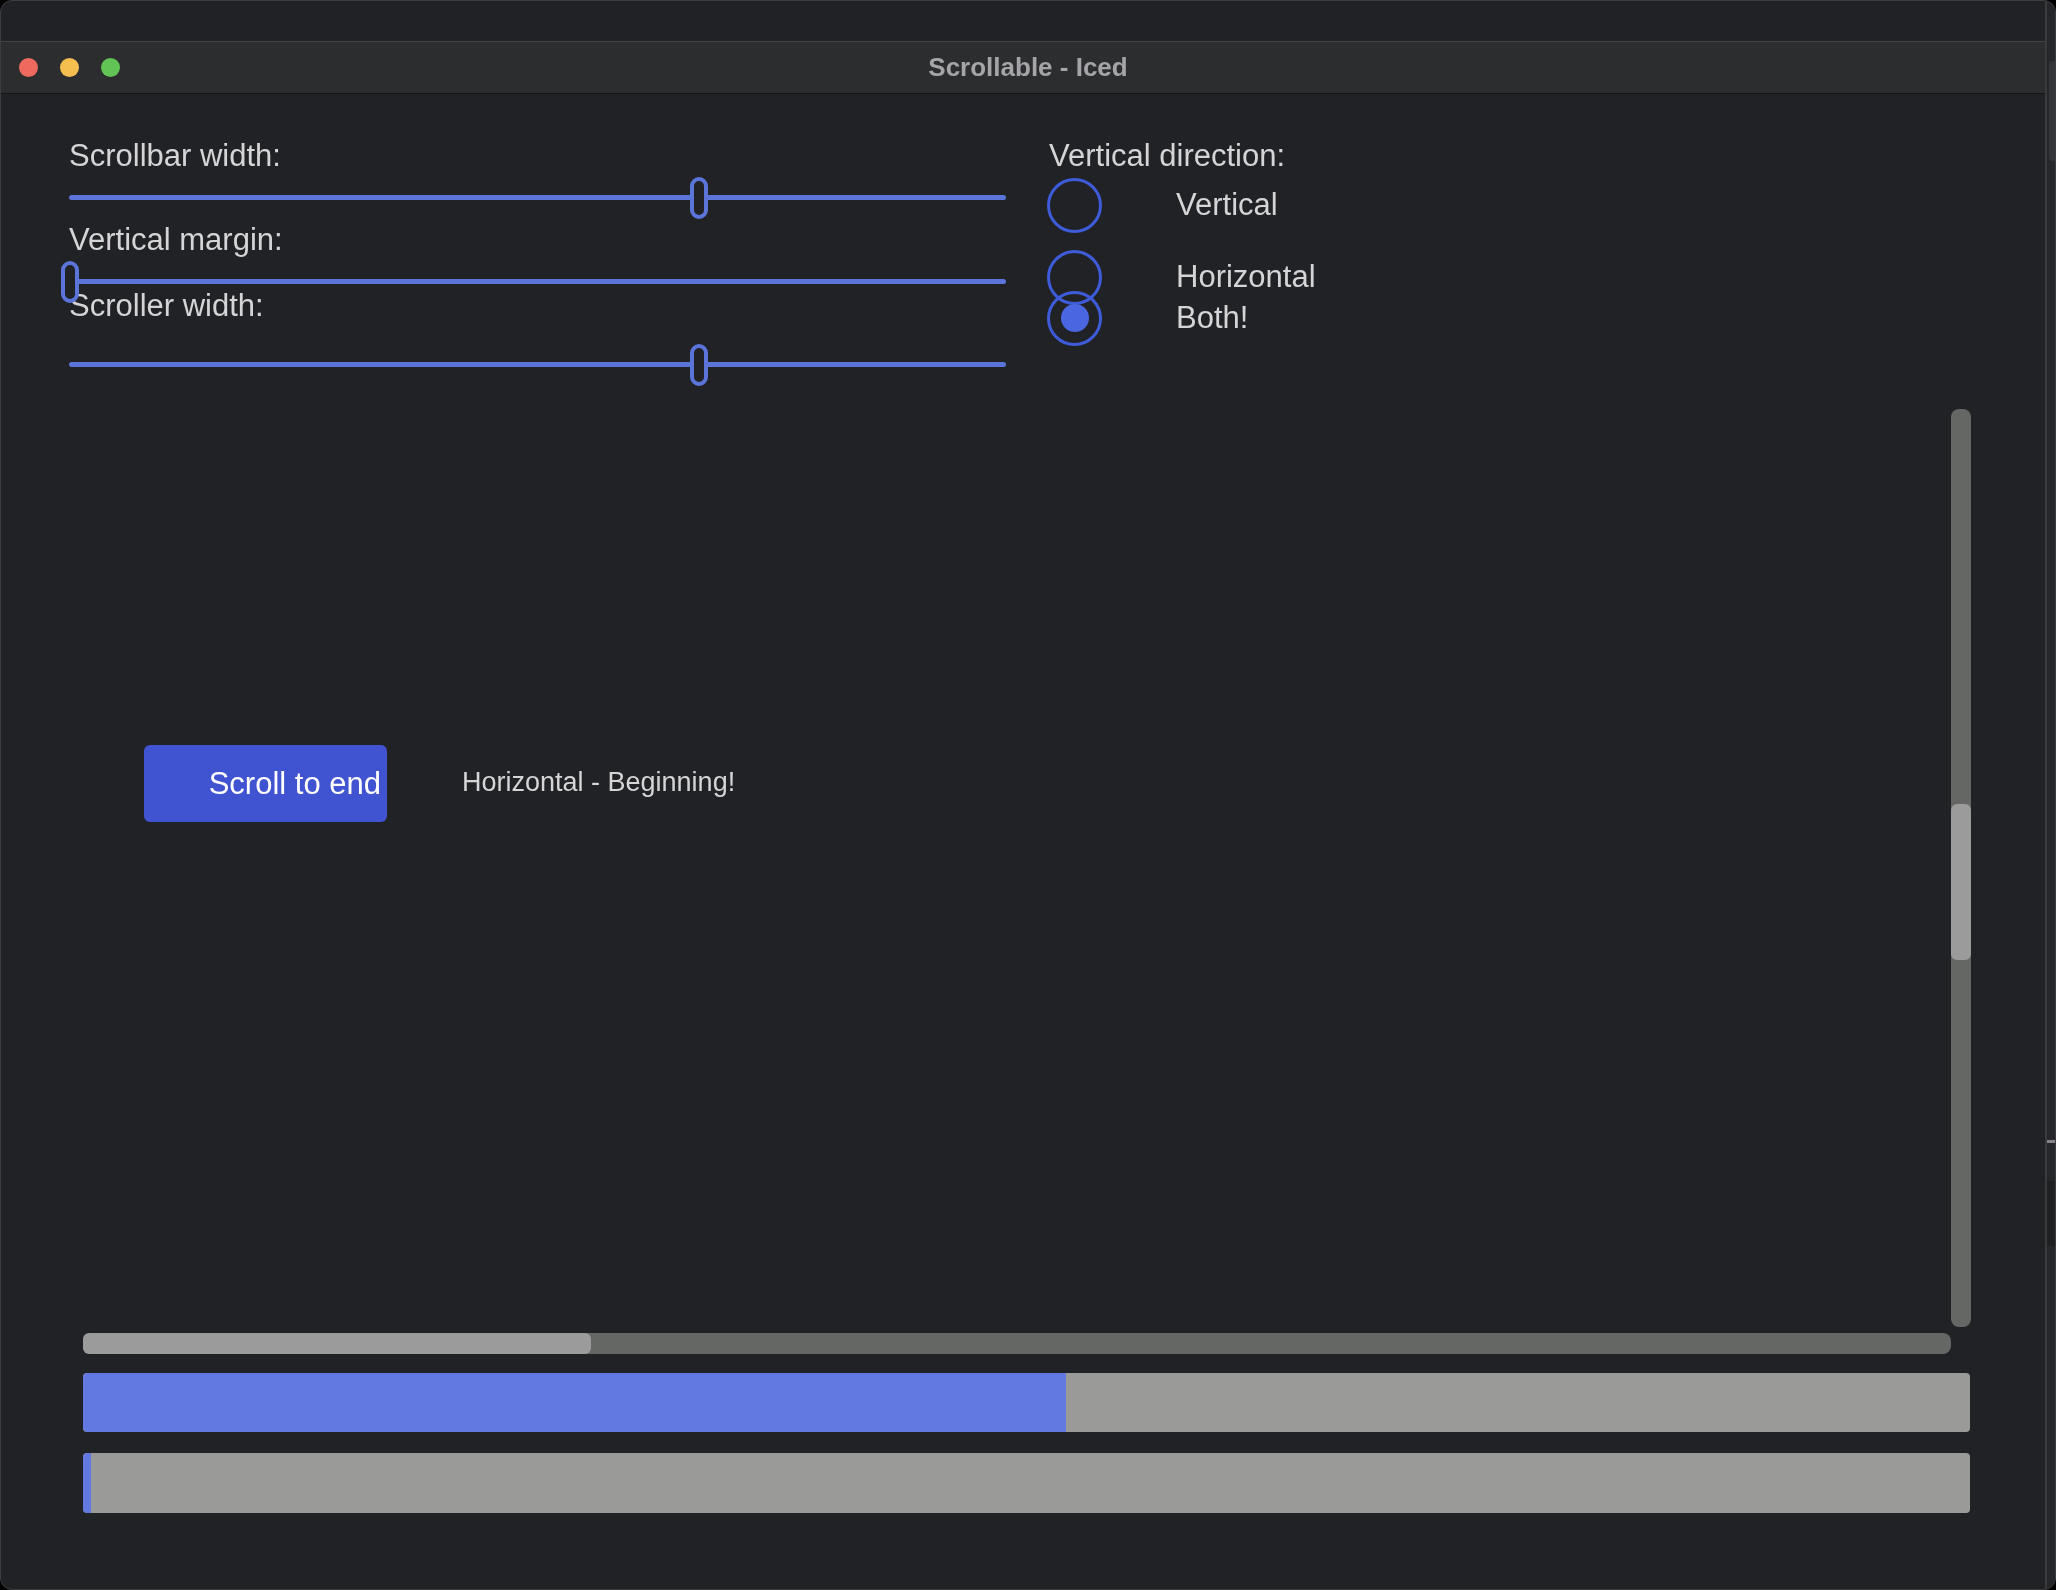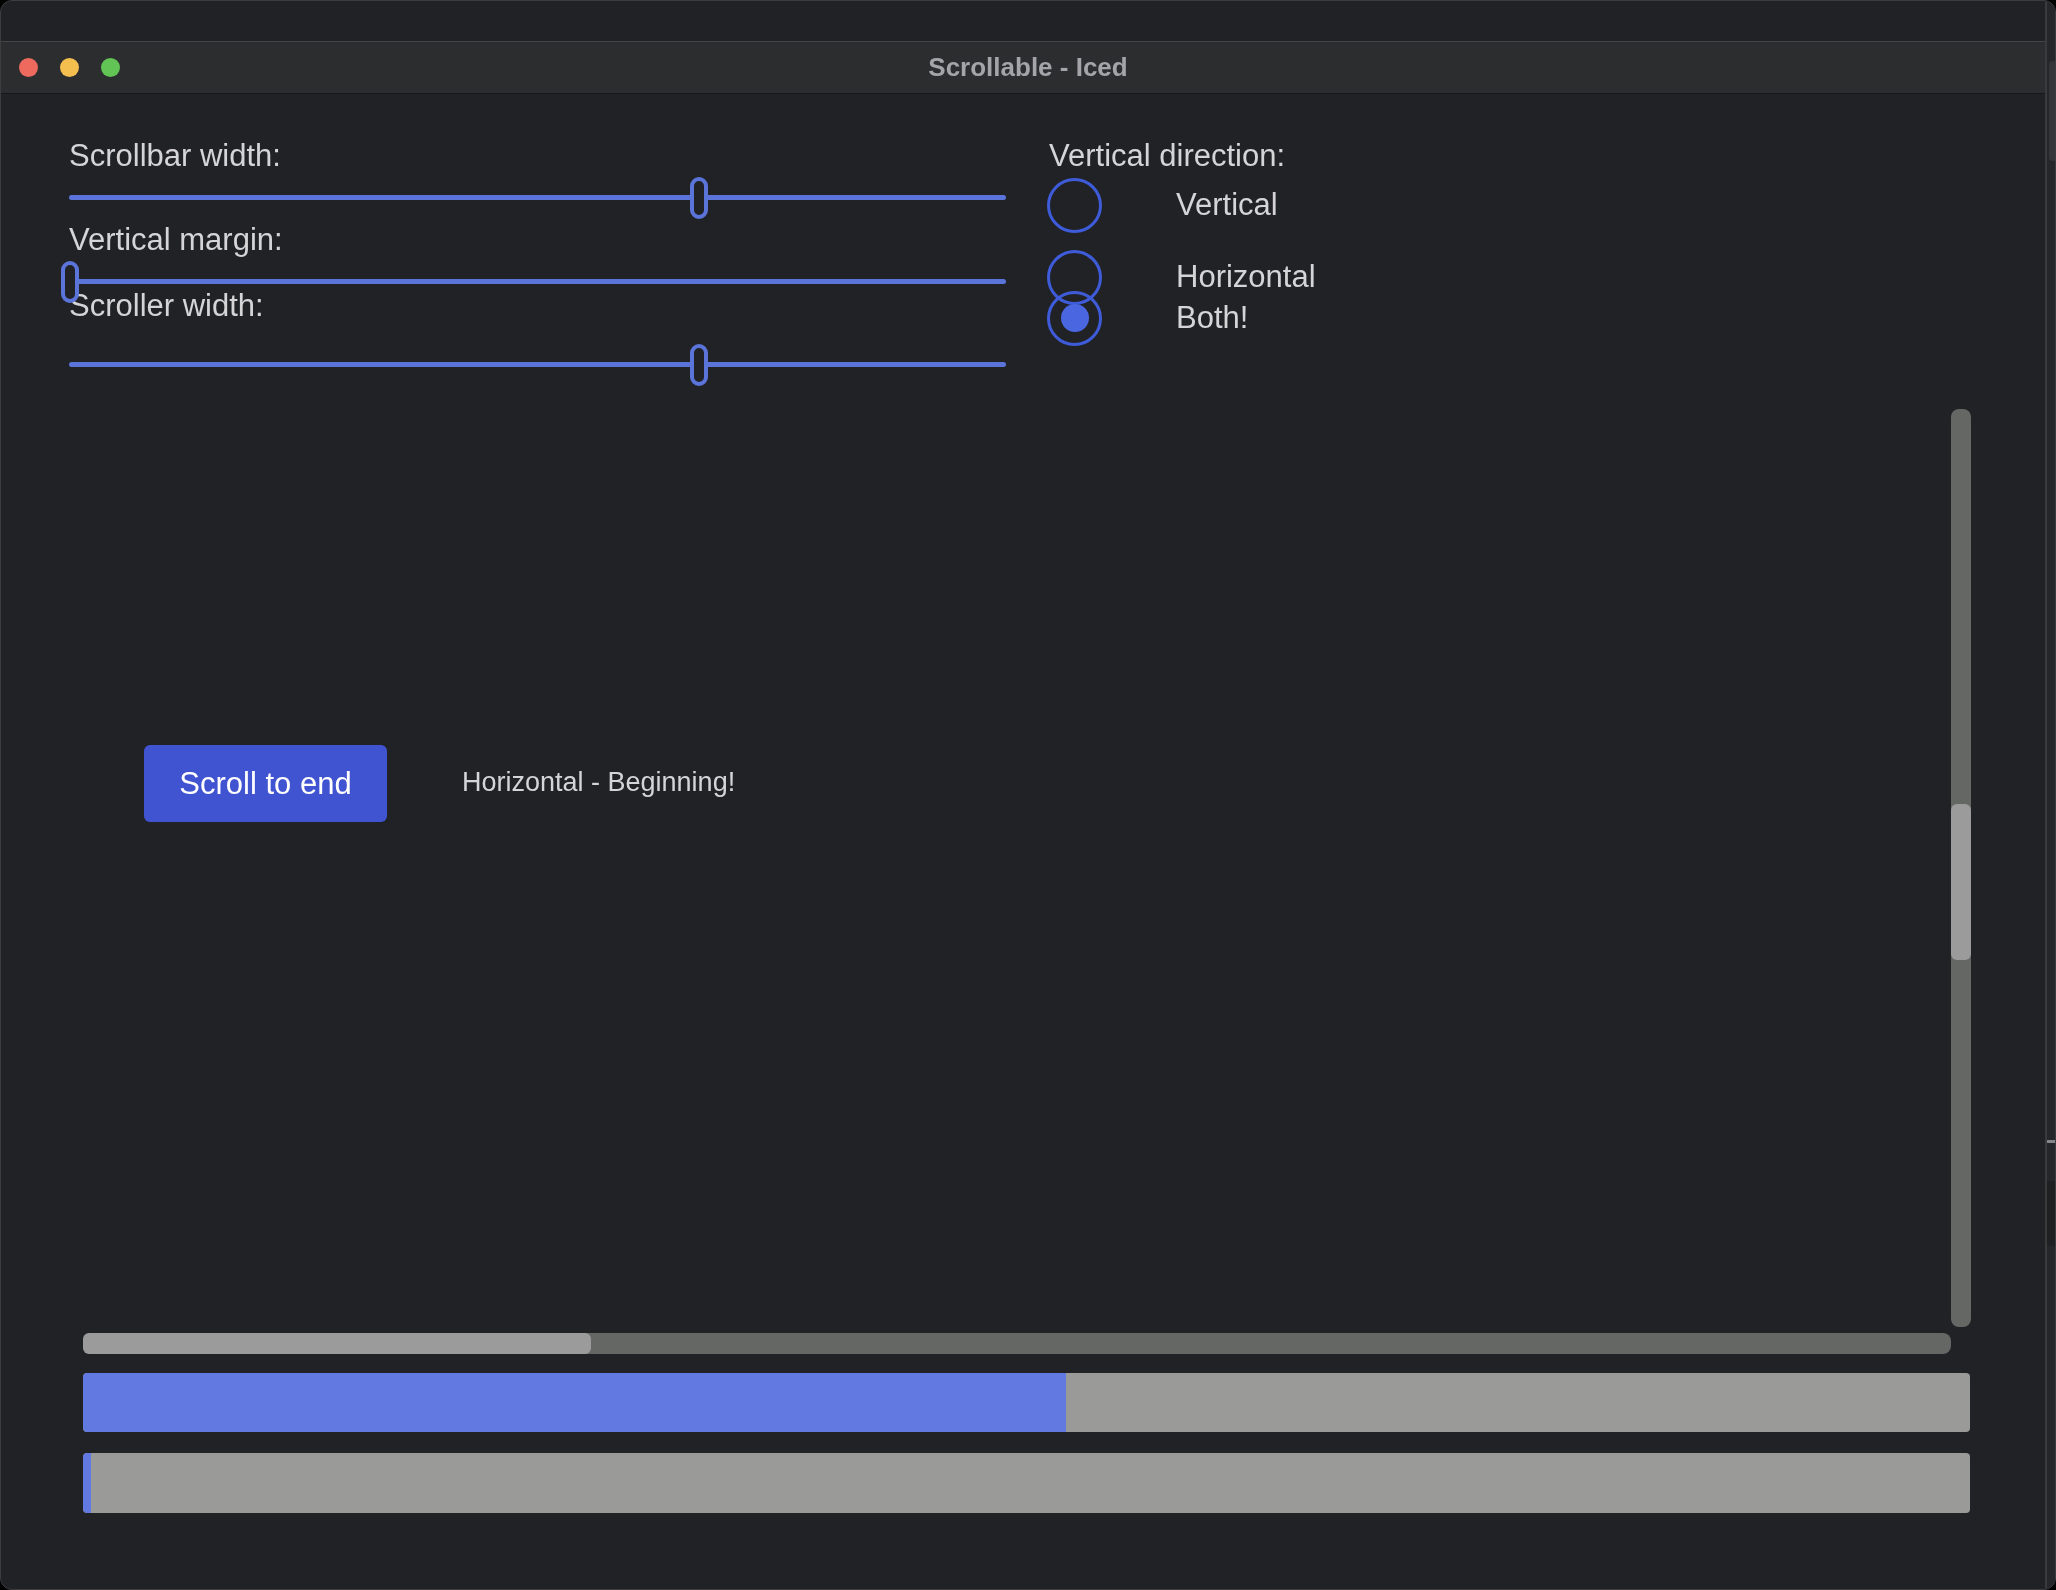--- a/index.html
+++ b/index.html
@@ -34,21 +34,21 @@
   
   .radio-row{position:absolute;left:1046px;height:56px;display:flex;align-items:center;gap:30px;}
   .radio-circle{width:55px;height:55px;box-sizing:border-box;border:3px solid var(--radio_accent,#3e5bd9);
                 border-radius:50%;display:flex;align-items:center;justify-content:center;flex:0 0 auto;}
   .radio-dot{width:28px;height:28px;border-radius:50%;background:var(--radio_dot,#4a66e0);display:none;}
   .radio-row.selected .radio-dot{display:block;}
   .radio-label{font-size:31px;color:var(--text,#d5d5d7);white-space:nowrap;margin-left:44px;}
 
   
   .btn{position:absolute;left:143px;top:744px;width:243px;height:77px;border:none;border-radius:6px;
-       background:var(--button,#4053d1);color:#fff;font-size:31px;font-family:inherit;cursor:pointer;}
+       background:var(--button,#4053d1);color:#fff;font-size:31px;font-family:inherit;cursor:pointer;text-align:right;}
   .status{position:absolute;left:461px;top:766px;font-size:27px;color:var(--text,#d5d5d7);white-space:nowrap;}
 
   
   .vrail{position:absolute;left:1950px;top:408px;width:20px;height:918px;border-radius:8px;
          background:var(--rail,#656764);}
   .vthumb{position:absolute;left:0;width:20px;border-radius:6px;background:var(--thumb,#9b9b9b);
           top:calc(var(--p,0) * 1%);height:calc(var(--len,10) * 1%);}
   .hrail{position:absolute;left:82px;top:1332px;width:1868px;height:21px;border-radius:8px;
          background:var(--rail,#656764);}
   .hthumb{position:absolute;top:0;height:21px;border-radius:6px;background:var(--thumb,#9b9b9b);

